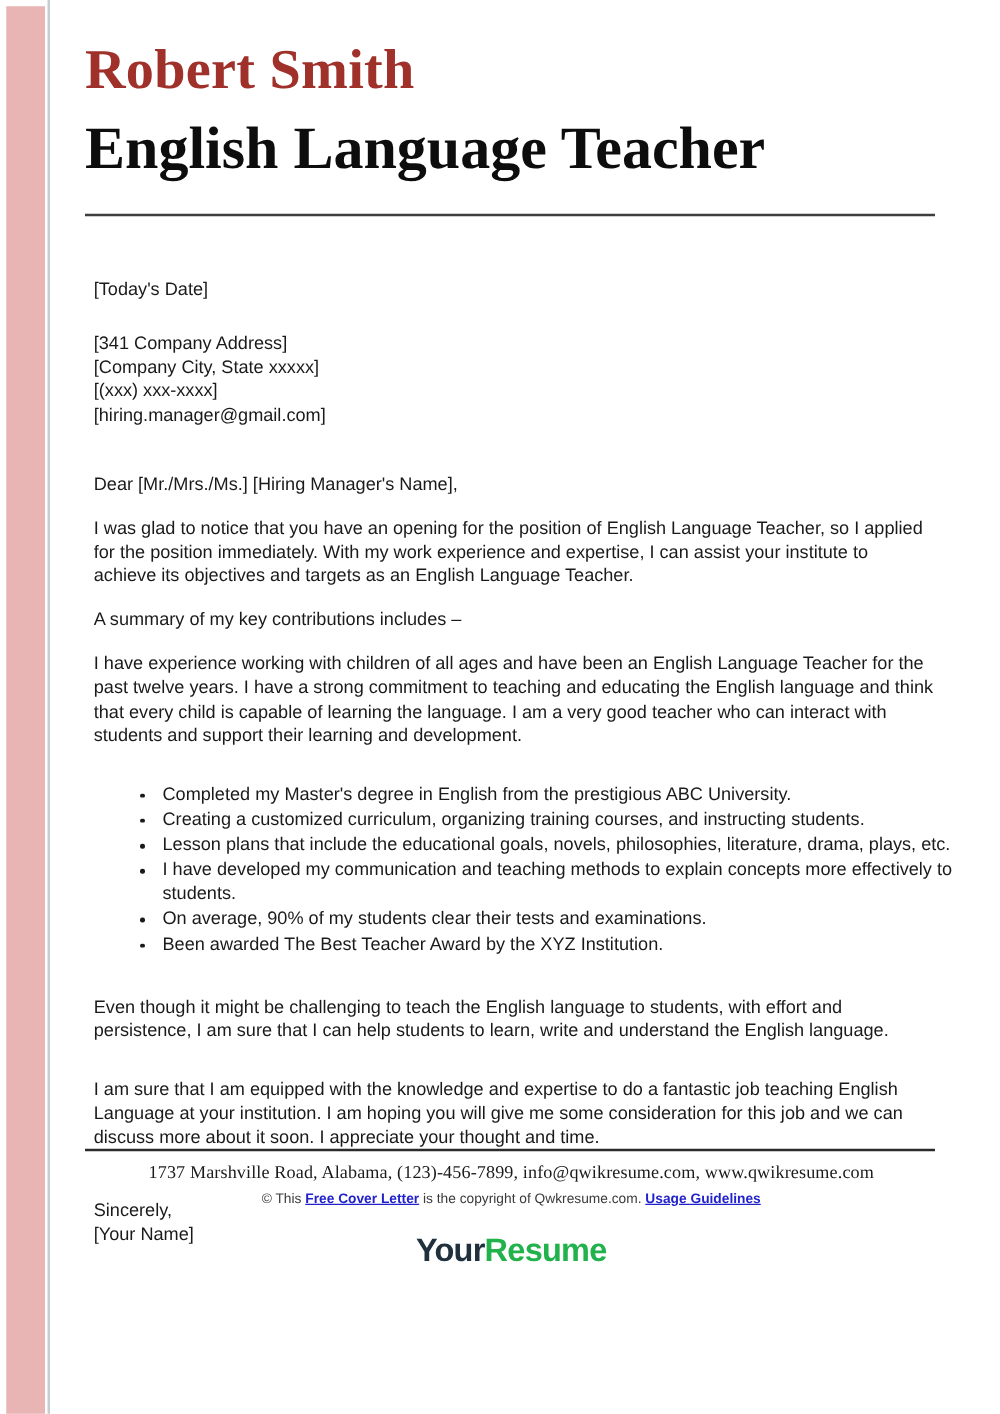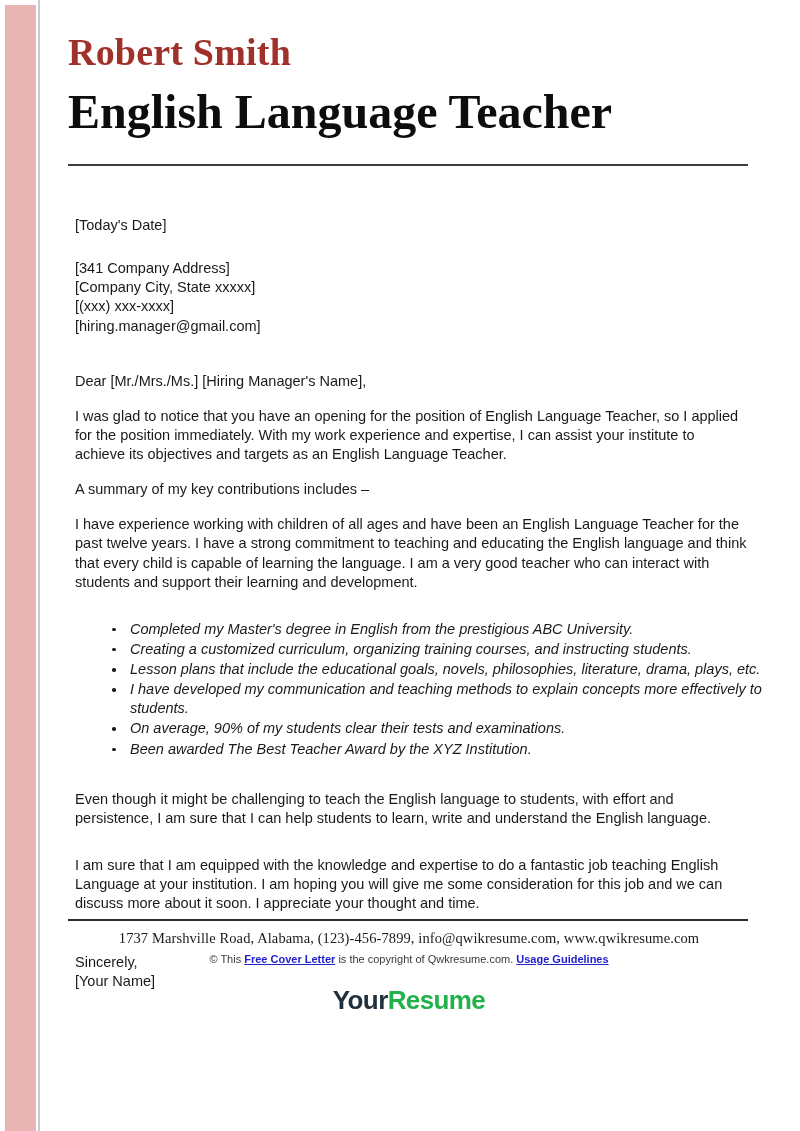--- a/index.html
+++ b/index.html
@@ -45,21 +45,21 @@
     left: 68px;
     top: 0;
     width: 682px;
     height: 1131px;
   }
 
   
   .name {
     font-family: "Liberation Serif", serif;
     font-weight: bold;
-    font-size: 38px;
+    font-size: 45px;
     line-height: 1;
     color: #a0302a;
     letter-spacing: 0.2px;
     margin: 0;
     padding-top: 33px;
   }
   .job-title {
     font-family: "Liberation Serif", serif;
     font-weight: bold;
     font-size: 48px;
@@ -104,21 +104,20 @@
     margin: 0 0 0 0;
     padding: 0 0 0 55px;
     list-style: none;
     width: 660px;
   }
   ul.bullets li {
     position: relative;
     margin: 0 0 1px 0;
     padding-left: 0;
     line-height: 1.32;
-    font-style: italic;
   }
   ul.bullets li::before {
     content: "";
     position: absolute;
     left: -18px;
     top: 8px;
     width: 3.5px;
     height: 3.5px;
     border-radius: 50%;
     background: #1a1a1a;

